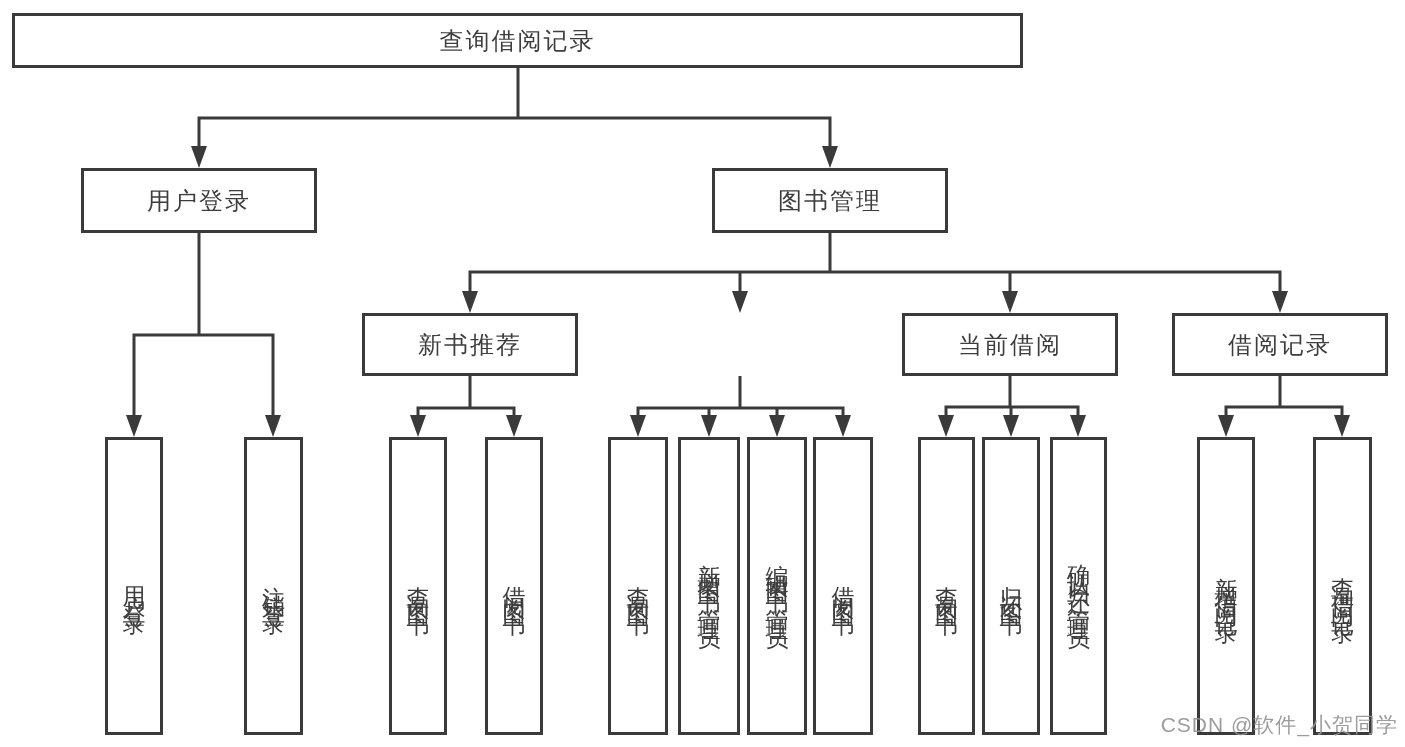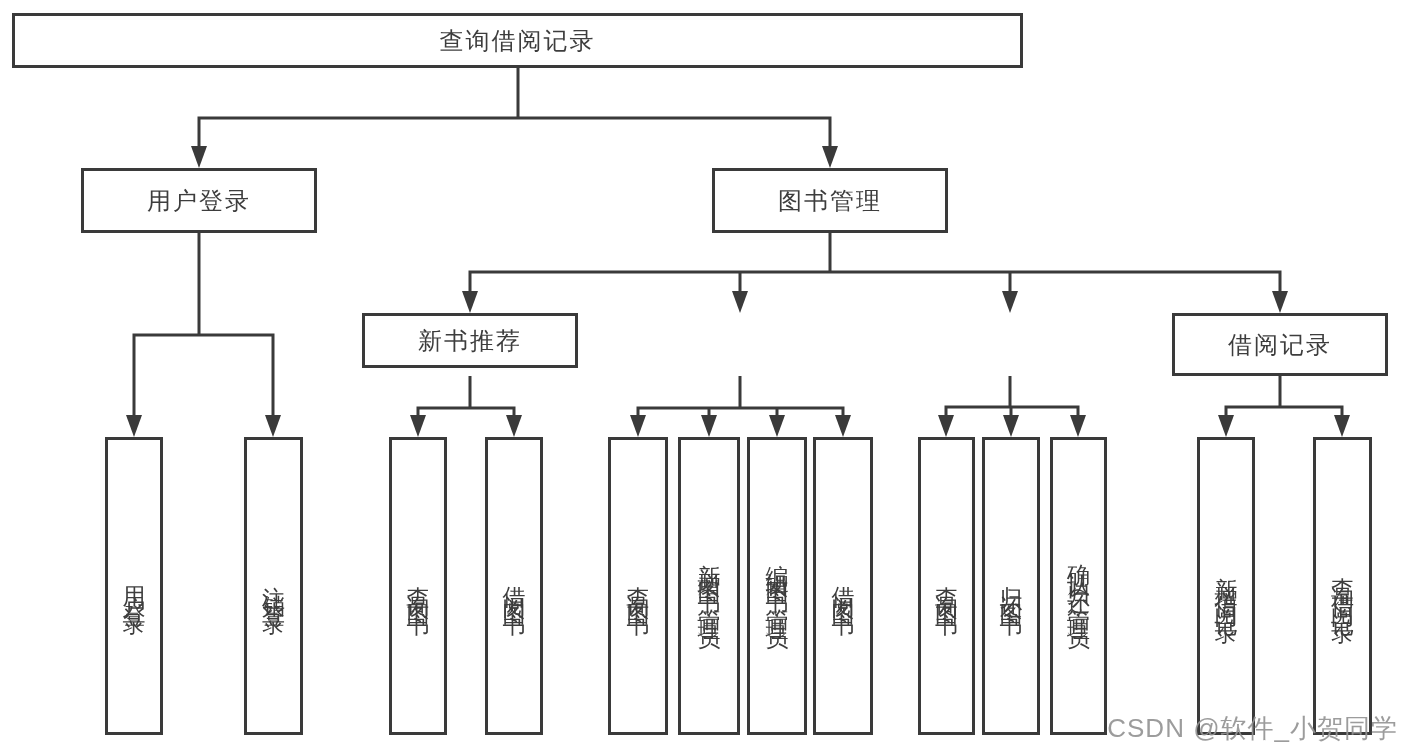--- a/index.html
+++ b/index.html
@@ -43,21 +43,21 @@
   svg.connectors {
     position: absolute;
     left: 0;
     top: 0;
     z-index: 1;
   }
   .watermark {
     position: absolute;
     top: 711px;
     right: 7px;
-    font-size: 26px;
+    font-size: 21px;
     letter-spacing: 1px;
     color: rgba(148, 148, 148, 0.92);
     z-index: 5;
     white-space: nowrap;
   }
 </style>
 </head>
 <body>
 
 <div class="canvas">
@@ -103,21 +103,22 @@
       <polygon points="1218,415 1234,415 1226,437" fill="#3a3a3a" stroke="none"></polygon>
       <polygon points="1334,415 1350,415 1342,437" fill="#3a3a3a" stroke="none"></polygon>
     </g>
   </svg>
 
   <div class="box" style="left:12px; top:13px; width:1011px; height:55px;">查询借阅记录</div>
 
   <div class="box" style="left:81px; top:168px; width:236px; height:65px;">用户登录</div>
   <div class="box" style="left:712px; top:168px; width:236px; height:65px;">图书管理</div>
 
-  <div class="box" style="left:362px; top:313px; width:216px; height:55px;">新书推荐</div>
+  <div class="box" style="left:362px; top:313px; width:216px; height:63px;">新书推荐</div>
+  <div class="box" style="left:902px; top:313px; width:216px; height:63px;">当前借阅</div>
   <div class="box" style="left:1172px; top:313px; width:216px; height:63px;">借阅记录</div>
 
   <div class="box leaf" style="left:105px; width:58px;">
     <span class="vtext">用户登录</span>
   </div>
   <div class="box leaf" style="left:244px; width:59px;">
     <span class="vtext">注销登录</span>
   </div>
 
   <div class="box leaf" style="left:389px; width:58px;">

